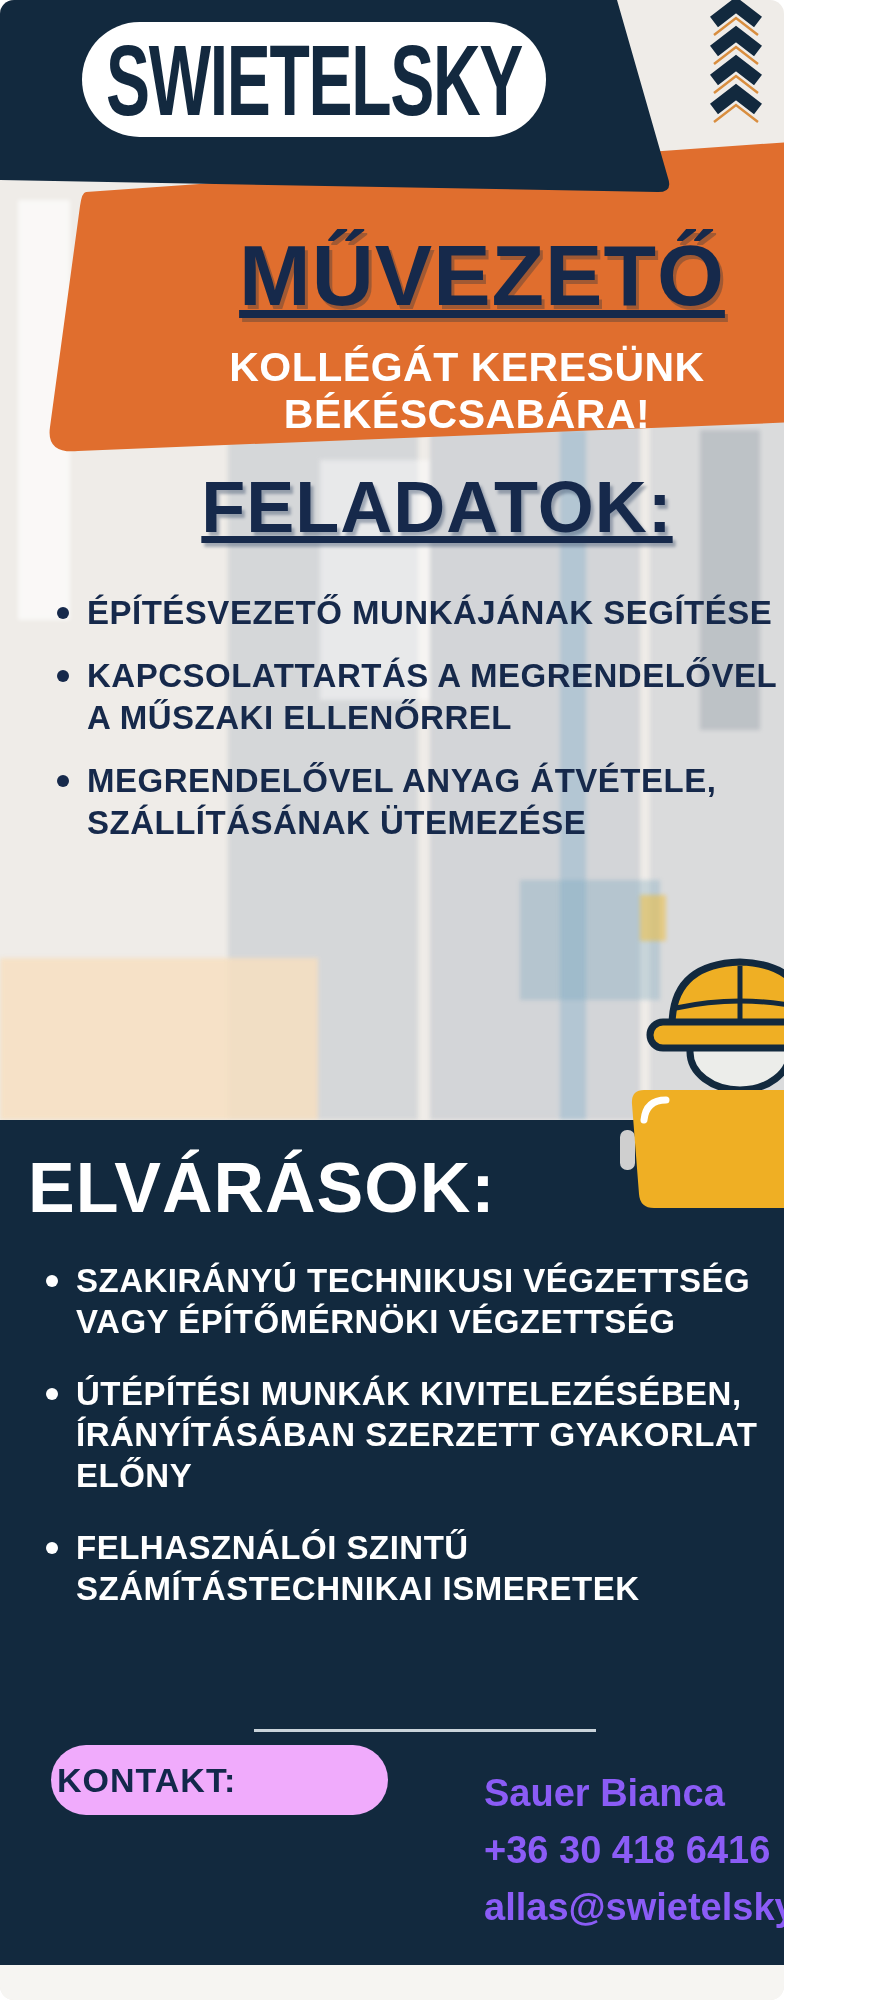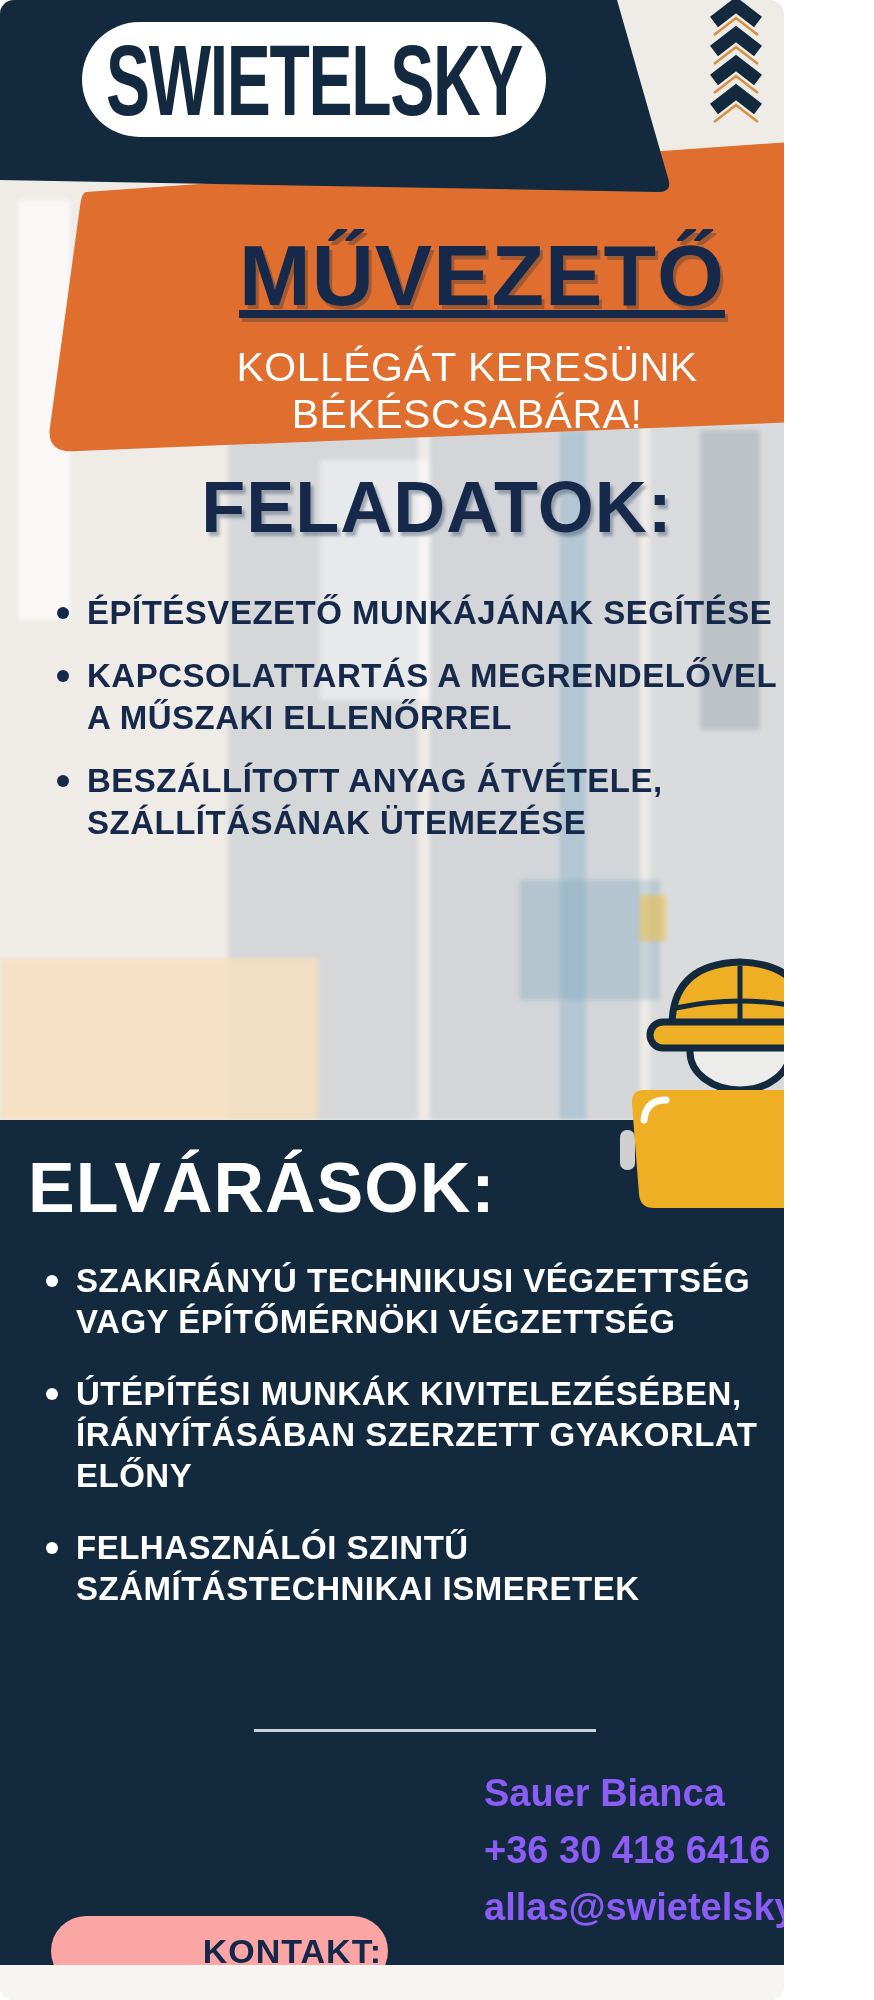--- a/index.html
+++ b/index.html
@@ -25,26 +25,26 @@
 
   .brand-pill{position:absolute;left:82px;top:22px;width:464px;height:115px;background:#ffffff;
     border-radius:58px;display:flex;align-items:center;justify-content:center;}
   .brand-text{font-size:100px;font-weight:700;color:#13293F;transform:scaleX(.66);letter-spacing:-2px;
     white-space:nowrap;line-height:1;}
 
   .job-title{position:absolute;left:90px;top:232px;width:784px;text-align:center;
     font-size:86px;font-weight:800;color:#16294B;letter-spacing:1px;line-height:1;
     text-shadow:3px 4px 0 rgba(18,42,64,.30);text-decoration:underline;}
   .job-sub{position:absolute;left:60px;top:344px;width:814px;text-align:center;
-    font-size:41px;font-weight:400;color:#ffffff;letter-spacing:.5px;line-height:1.15;}
+    font-size:41px;font-weight:700;color:#ffffff;letter-spacing:.5px;line-height:1.15;}
 
   
   .h-feladatok{position:absolute;left:0;top:468px;width:874px;text-align:center;
     font-size:72px;font-weight:800;color:#16294B;letter-spacing:1px;line-height:1.1;
-    text-shadow:3px 4px 3px rgba(50,70,100,.40);}
+    text-shadow:3px 4px 3px rgba(50,70,100,.40);text-decoration:underline;}
 
   ul.joblist{list-style:none;margin:0;padding:0;position:absolute;}
   ul.joblist li{display:flex;margin:0 0 21px 0;}
   .dot{flex:0 0 12px;width:12px;height:12px;border-radius:50%;margin:15px 18px 0 0;}
   .li-text{font-size:33px;font-weight:800;line-height:42px;letter-spacing:.5px;}
 
   #list-feladatok{left:57px;top:592px;width:780px;}
   #list-feladatok .dot{background:#16294B;}
   #list-feladatok .li-text{color:#16294B;}
 
@@ -56,22 +56,22 @@
   #list-elvarasok{left:46px;top:1252px;width:780px;margin-top:8px;}
   #list-elvarasok li{margin-bottom:31px;}
   #list-elvarasok .dot{background:#ffffff;}
   #list-elvarasok .li-text{color:#ffffff;line-height:41px;}
 
   
   .worker-svg{position:absolute;left:618px;top:952px;}
 
   
   .divider{position:absolute;left:254px;top:1729px;width:342px;height:3px;background:#C9D3DA;}
-  .kontakt-pill{position:absolute;left:51px;top:1916px;width:337px;height:70px;background:#fca5a5;
-    border-radius:36px;display:flex;align-items:center;justify-content:flex-end;border:none;cursor:pointer;}
+  .kontakt-pill{position:absolute;left:51px;top:1745px;width:337px;height:70px;background:#f0abfc;
+    border-radius:36px;display:flex;align-items:center;justify-content:flex-start;border:none;cursor:pointer;}
   .kontakt-label{font-size:34px;font-weight:800;color:#13284B;letter-spacing:1px;}
   .contact{position:absolute;left:484px;top:1765px;color:#8b5cf6;}
   .contact div{font-size:38px;font-weight:700;line-height:57px;white-space:nowrap;}
 
   .bottom-strip{position:absolute;left:0;top:1965px;width:874px;height:35px;background:#F6F5F2;}
 </style>
 </head>
 <body>
 
 <div id="poster">
@@ -123,21 +123,21 @@
         <span class="li-text">ÉPÍTÉSVEZETŐ MUNKÁJÁNAK SEGÍTÉSE</span>
       </li>
 
       <li>
         <span class="dot"></span>
         <span class="li-text">KAPCSOLATTARTÁS A MEGRENDELŐVEL ÉS A MŰSZAKI ELLENŐRREL</span>
       </li>
 
       <li>
         <span class="dot"></span>
-        <span class="li-text">BESZÁLLÍTOTT ANYAG ÁTVÉTELE, SZÁLLÍTÁSÁNAK ÜTEMEZÉSE</span>
+        <span class="li-text">MEGRENDELŐVEL ANYAG ÁTVÉTELE, SZÁLLÍTÁSÁNAK ÜTEMEZÉSE</span>
       </li>
     </ul>
 
   <div class="dark-section"></div>
   <div class="h-elvarasok">ELVÁRÁSOK:</div>
   <ul class="joblist" id="list-elvarasok">
 
       <li>
         <span class="dot"></span>
         <span class="li-text">SZAKIRÁNYÚ TECHNIKUSI VÉGZETTSÉG VAGY ÉPÍTŐMÉRNÖKI VÉGZETTSÉG</span>

